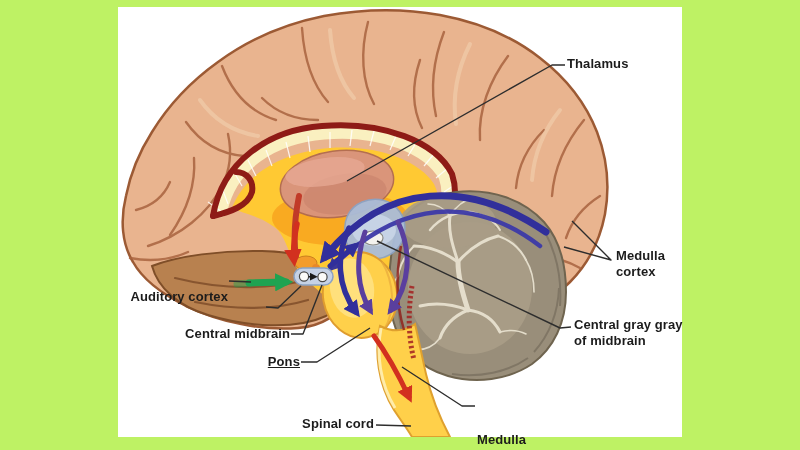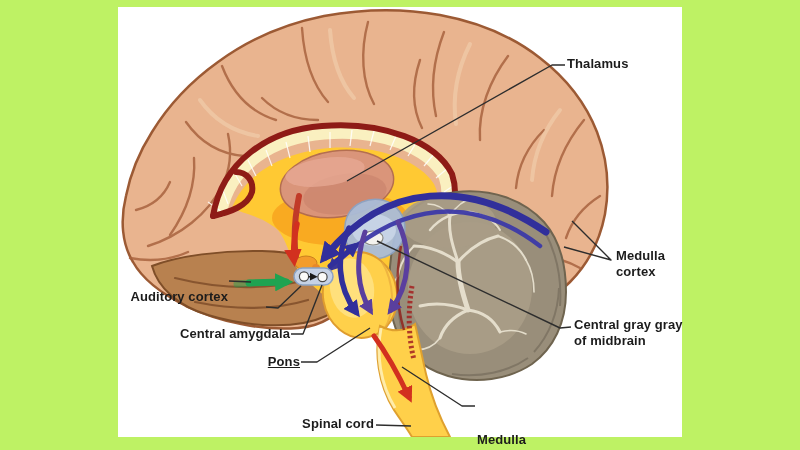--- a/index.html
+++ b/index.html
@@ -211,19 +211,19 @@
       <path d="M 301 362 L 317 362 L 370 328"></path>
       <path d="M 376 425 L 411 426"></path>
       <path d="M 475 406 L 462 406 L 402 367"></path>
       <path d="M 571 327 L 560 328 L 377 241"></path>
     </g>
   </svg>
 
   <div class="lbl" style="left:567px;top:56px;">Thalamus</div>
   <div class="lbl wrap" style="left:616px;top:248px;width:54px;">Medulla cortex</div>
   <div class="lbl r" style="right:572px;top:272px;margin-top:17px;">Auditory cortex</div>
-  <div class="lbl r" style="right:510px;top:326px;">Central amygdala</div>
+  <div class="lbl r" style="right:510px;top:326px;">Central midbrain</div>
   <div class="lbl r" style="right:500px;top:354px;text-decoration:underline;">Pons</div>
   <div class="lbl r" style="right:426px;top:416px;">Spinal cord</div>
   <div class="lbl" style="left:477px;top:398px;margin-top:34px;">Medulla</div>
   <div class="lbl wrap" style="left:574px;top:317px;width:120px;">Central gray gray of midbrain</div>
 
 </div>
 
 </body></html>

